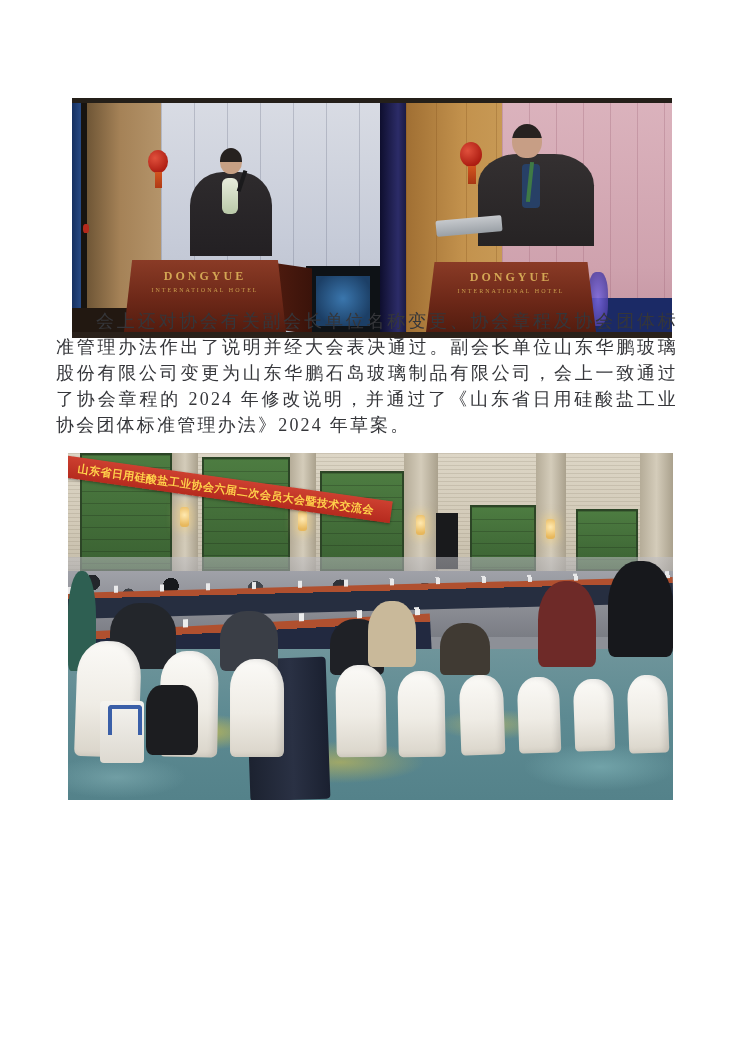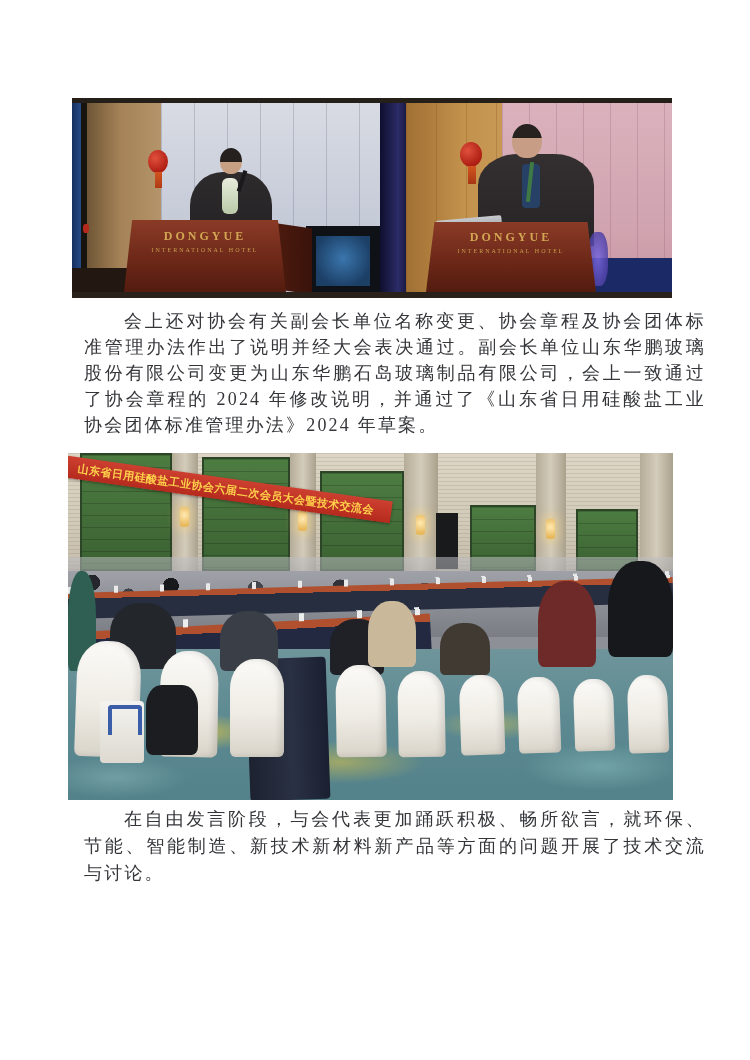--- a/index.html
+++ b/index.html
@@ -3,30 +3,30 @@
 <meta charset="utf-8">
 <style>
   html,body{margin:0;padding:0;}
   body{
     width:750px;height:1060px;background:#ffffff;position:relative;overflow:hidden;
     font-family:"Liberation Serif","DejaVu Serif",serif;color:#343434;
   }
   .abs{position:absolute;}
 
   
-  .para-block{position:absolute;left:84px;width:622px;}
+  .para-block{position:absolute;left:56px;width:622px;}
   .para{
     font-size:18px;line-height:26px;letter-spacing:2.2px;
     text-align:justify;text-indent:40px;margin:0;color:#35363a;
   }
   #para-23 .para{line-height:27px;}
 
   
   #photo-row{left:72px;top:98px;width:600px;height:200px;display:flex;}
-  .photo{position:relative;overflow:hidden;height:200px;}
+  .photo{position:relative;overflow:hidden;height:240px;}
   #photo-left{width:308px;}
   #photo-right{width:292px;}
   .topband{position:absolute;left:0;right:0;top:0;height:5px;background:#241f19;}
   .botband{position:absolute;left:0;right:0;bottom:0;height:6px;background:#2a211a;}
 
   
   .pl-curtain{left:0;top:0;bottom:0;width:9px;background:linear-gradient(90deg,#16305f,#274a85);}
   .pl-shadow{left:9px;top:0;bottom:0;width:6px;background:#17130f;}
   .pl-wall-tan{left:15px;top:0;bottom:0;width:74px;
     background:linear-gradient(90deg,#6f5636 0%,#a58257 45%,#b4946a 100%);}
@@ -260,14 +260,13 @@
 
   <div class="abs cf-bag-black"></div>
   <div class="abs cf-bag-white"></div>
 
   <div class="abs cf-banner">
     <span>山东省日用硅酸盐工业协会六届二次会员大会暨技术交流会</span>
   </div>
 </div>
 
 <div id="para-23" class="para-block" style="top:806px;">
-  <p class="para">在自由发言阶段，与会代表更加踊跃积极、畅所欲言，就环保、节能、智能制造、新技术新材料新产品等方面的问题开展了技术交流与讨论。</p>
 </div>
 
 </body></html>

